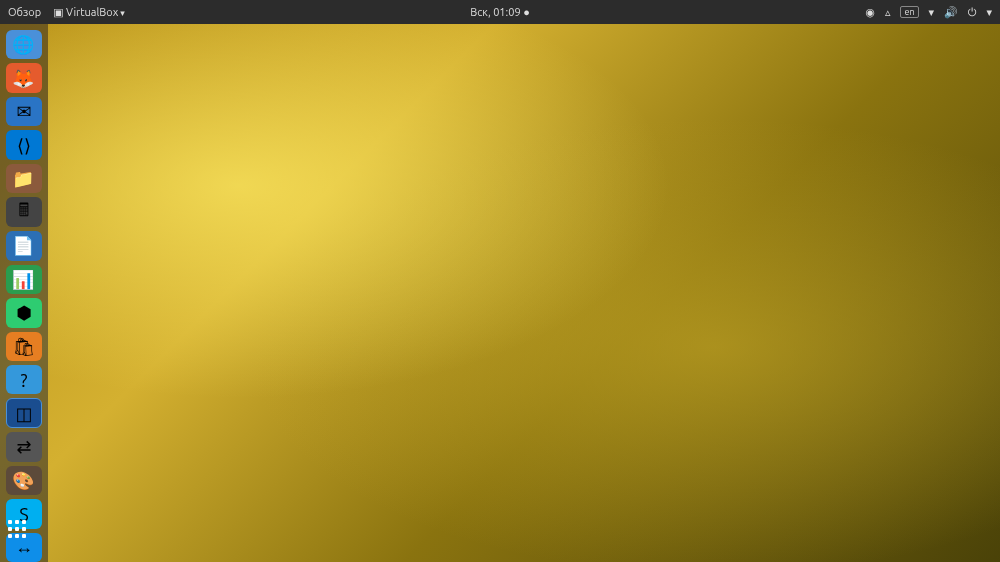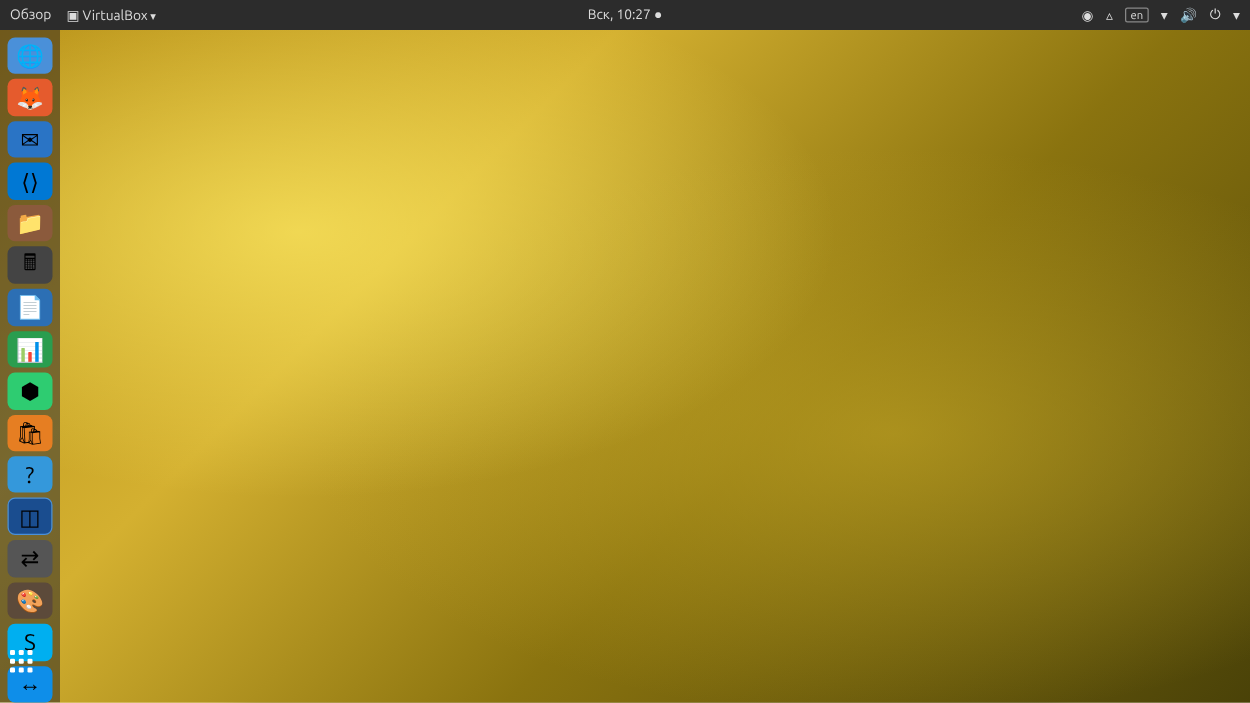--- a/index.html
+++ b/index.html
@@ -74,21 +74,21 @@
 .kbd-badge { display: inline-block; border: 1px solid #888; border-radius: 2px; padding: 0 3px; font-size: 9px; }
 </style>
 </head>
 <body>
 
 <div class="host-panel">
   <div class="left">
     <span class="item">Обзор</span>
     <span class="item menu-dd">▣ <span>VirtualBox</span></span>
   </div>
-  <div class="center item">Вск, 10:27 ●</div>
+  <div class="center item">Вск, 01:09 ●</div>
   <div class="right">
     <span class="item">◉</span>
     <span class="item">▵</span>
     <span class="item kbd-badge">en</span>
     <span class="item">▾</span>
     <span class="item">🔊</span>
     <span class="item">⏻</span>
     <span class="item">▾</span>
   </div>
 </div>

